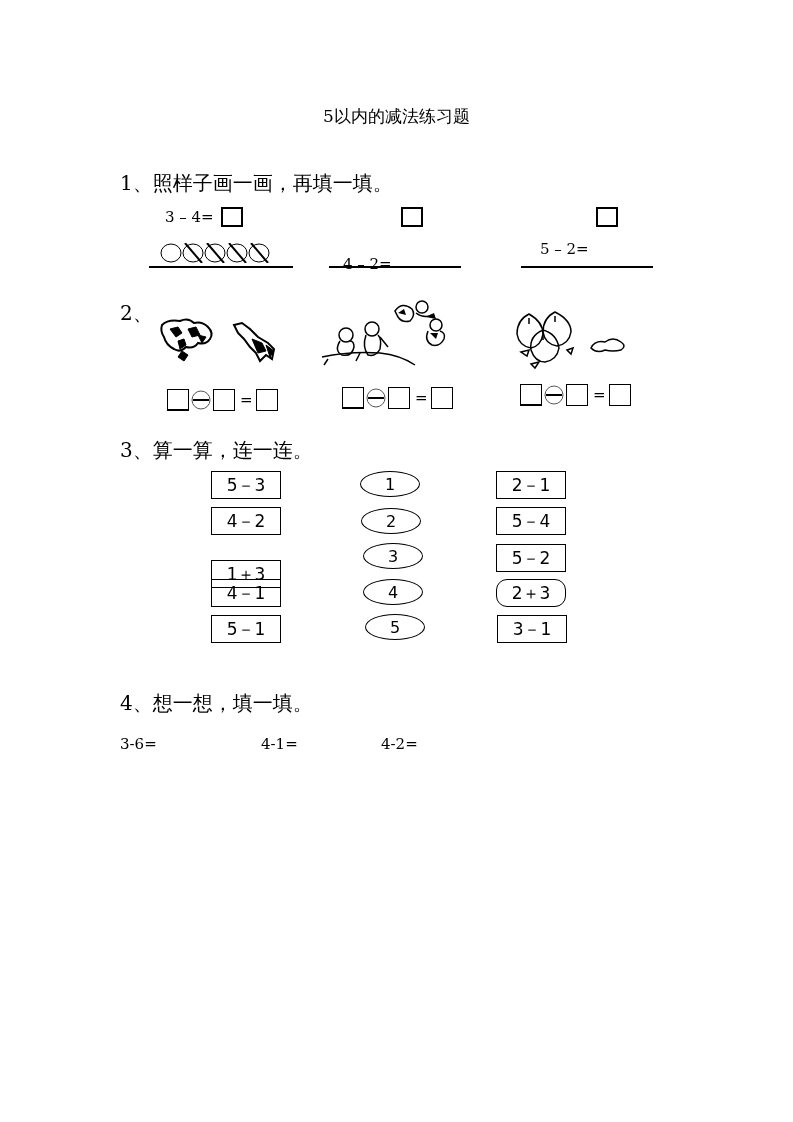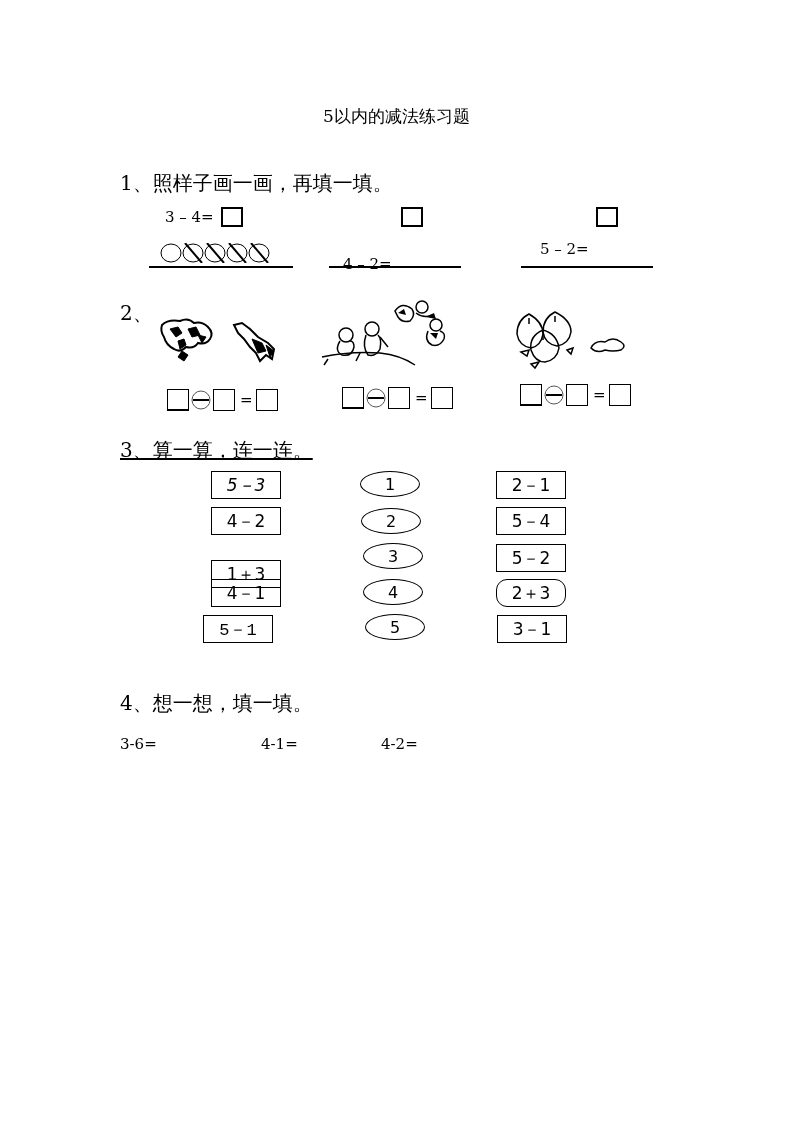--- a/index.html
+++ b/index.html
@@ -152,27 +152,27 @@
 </svg>
 <div class="abs small-box first" style="top:384px; left:520px;"></div>
 <svg class="abs op-circle" style="top:385px; left:544px;" width="20" height="20">
   <circle cx="10" cy="10" r="9" fill="none" stroke="#555" stroke-width="1"></circle>
     <line x1="2" y1="10" x2="18" y2="10" stroke="#000" stroke-width="2"></line>
 </svg>
 <div class="abs small-box" style="top:384px; left:566px;"></div>
 <div class="abs eqsign" style="top:386px; left:593px;">=</div>
 <div class="abs small-box" style="top:384px; left:609px;"></div>
 
-<div class="abs q-head" style="top:437px;text-decoration:underline;">3、算一算，连一连。</div>
+<div class="abs q-head" style="top:437px;">3、算一算，连一连。</div>
 
-<div class="abs expr-box" style="top:471px; left:211px;font-style:italic;">5－3</div>
+<div class="abs expr-box" style="top:471px; left:211px;">5－3</div>
 <div class="abs expr-box" style="top:507px; left:211px;">4－2</div>
 <div class="abs expr-box" style="top:560px; left:211px;">1＋3</div>
 <div class="abs expr-box" style="top:579px; left:211px;">4－1</div>
-<div class="abs expr-box" style="top:615px; left:203px;font-family:Liberation Mono, monospace;">5－1</div>
+<div class="abs expr-box" style="top:615px; left:211px;">5－1</div>
 
 <div class="abs oval" style="top:471px; left:360px;">1</div>
 <div class="abs oval" style="top:508px; left:361px;">2</div>
 <div class="abs oval" style="top:543px; left:363px;">3</div>
 <div class="abs oval" style="top:579px; left:363px;">4</div>
 <div class="abs oval" style="top:614px; left:365px;">5</div>
 
 <div class="abs expr-box" style="top:471px; left:496px;">2－1</div>
 <div class="abs expr-box" style="top:507px; left:496px;">5－4</div>
 <div class="abs expr-box" style="top:544px; left:496px;">5－2</div>

